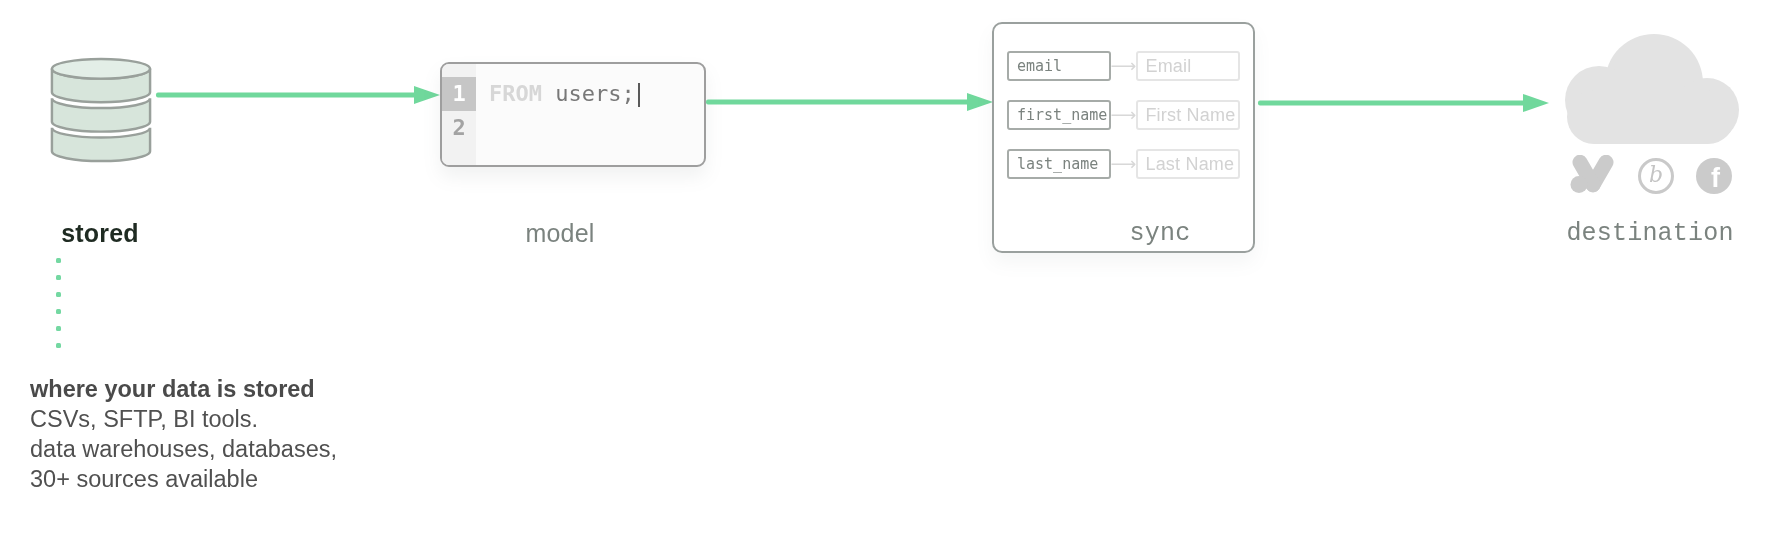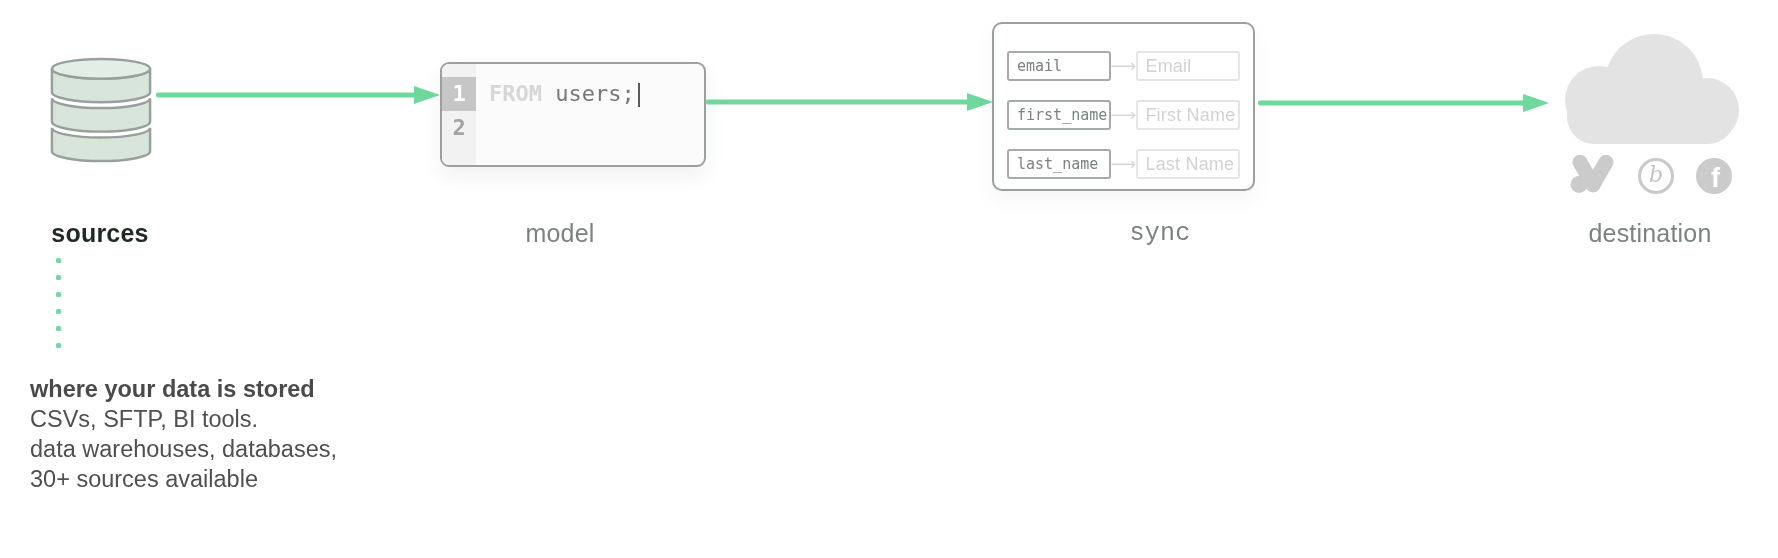--- a/index.html
+++ b/index.html
@@ -32,21 +32,21 @@
         font-size:22px; font-weight:bold; color:#a3a3a3; }
   .ln.active { background:#c6c6c6; color:#ffffff; }
   .code-col { padding:13px 0 0 13px; }
   .code-line { height:34px; line-height:34px; font-family:"DejaVu Sans Mono", monospace; font-size:22px; white-space:pre; }
   .kw  { color:#d7d7d7; font-weight:bold; }
   .val { color:#787878; margin-left:1ch; }
   .caret { display:inline-block; width:2px; height:24px; background:#5a5a5a; vertical-align:middle; margin-left:3px; }
 
   
   .sync-panel {
-    position:absolute; left:992px; top:22px; width:263px; height:169px;
+    position:absolute; left:992px; top:22px; width:263px; height:231px;
     background:#ffffff; border:2px solid #9aa09e; border-radius:10px;
     box-shadow:0 10px 18px rgba(120,130,125,0.07);
     box-sizing:border-box; padding:27px 13px 0 13px;
   }
   .map-row { display:flex; align-items:center; height:30px; margin-bottom:19px; }
   .src-box { width:108px; height:30px; box-sizing:border-box; border:2px solid #a6aba8; border-radius:3px;
              display:flex; align-items:center; padding-left:8px;
              font-family:"DejaVu Sans Mono", monospace; font-size:15px; color:#7b837f; background:#fff; }
   .map-arrow { flex:1; text-align:center; color:#d8d8d8; font-size:18px; line-height:30px; }
   .dst-box { width:108px; height:30px; box-sizing:border-box; border:2px solid #e5e5e5; border-radius:3px;
@@ -64,21 +64,21 @@
                display:flex; justify-content:center; }
   .fb-f { font-family:"Liberation Sans", sans-serif; font-weight:bold; font-size:27px; color:#ffffff;
           margin-top:7px; margin-left:3px; line-height:1; }
 
   
   .step-label { position:absolute; top:219px; transform:translateX(-50%); font-size:25px; color:#7b837f; letter-spacing:0.2px; }
   .step-label.active { color:#1f2b22; font-weight:600; }
   .lbl-source { left:100px; }
   .lbl-model { left:560px; }
   .lbl-sync { left:1160px;font-family:Liberation Mono, monospace; }
-  .lbl-destination { left:1650px; }
+  .lbl-destination { left:1650px;font-family:Liberation Mono, monospace; }
 
   
   .dotted { position:absolute; left:56px; top:258px; width:6px; }
   .dot { width:5px; height:5px; border-radius:1.5px; background:#74d8a2; margin-bottom:12px; }
 
   
   .annotation { position:absolute; left:30px; top:374px; width:420px; font-size:23.5px; line-height:30px; color:#505050; }
   .ann-title { font-weight:bold; color:#4a4a4a; }
 </style>
 </head>
@@ -162,21 +162,21 @@
       </svg>
     </span>
     <span class="braze-circle">
       <span class="braze-b">b</span>
     </span>
     <span class="fb-circle">
       <span class="fb-f">f</span>
     </span>
   </div>
 
-  <div class="step-label active lbl-source">sources</div>
+  <div class="step-label active lbl-source">stored</div>
   <div class="step-label lbl-model">model</div>
   <div class="step-label lbl-sync">sync</div>
   <div class="step-label lbl-destination">destination</div>
 
   <div class="dotted">
     <div class="dot"></div>
     <div class="dot"></div>
     <div class="dot"></div>
     <div class="dot"></div>
     <div class="dot"></div>

